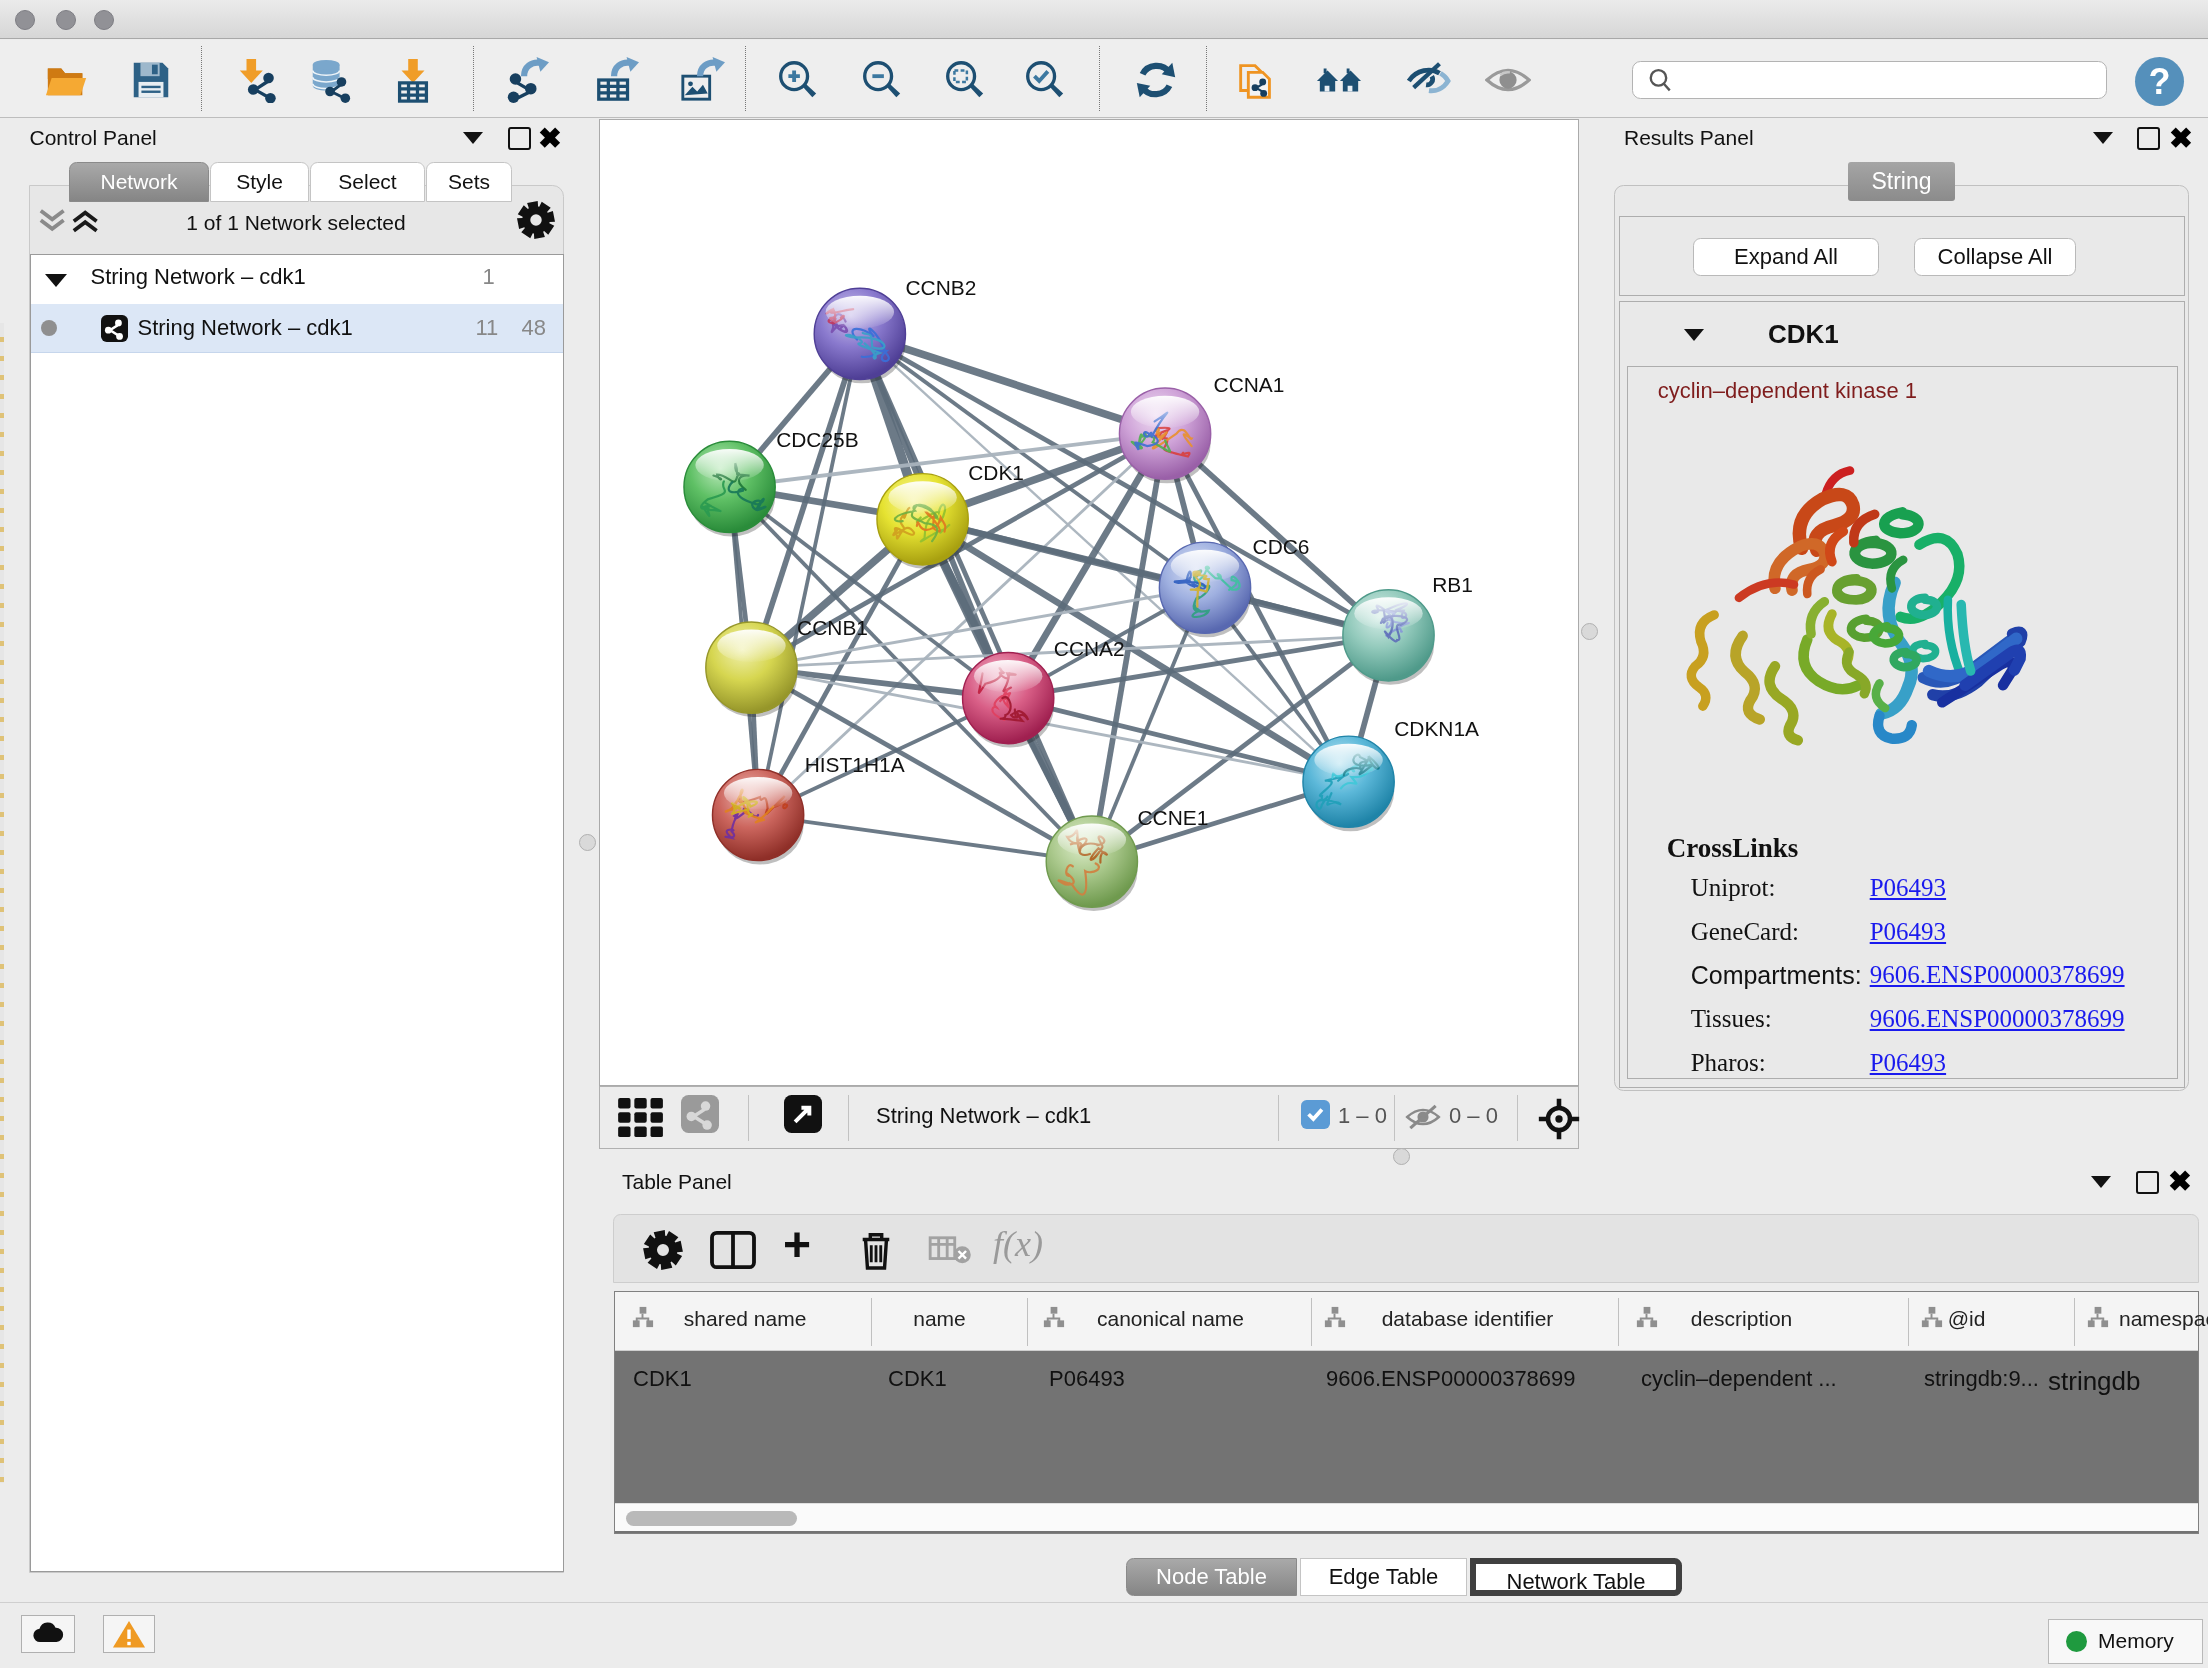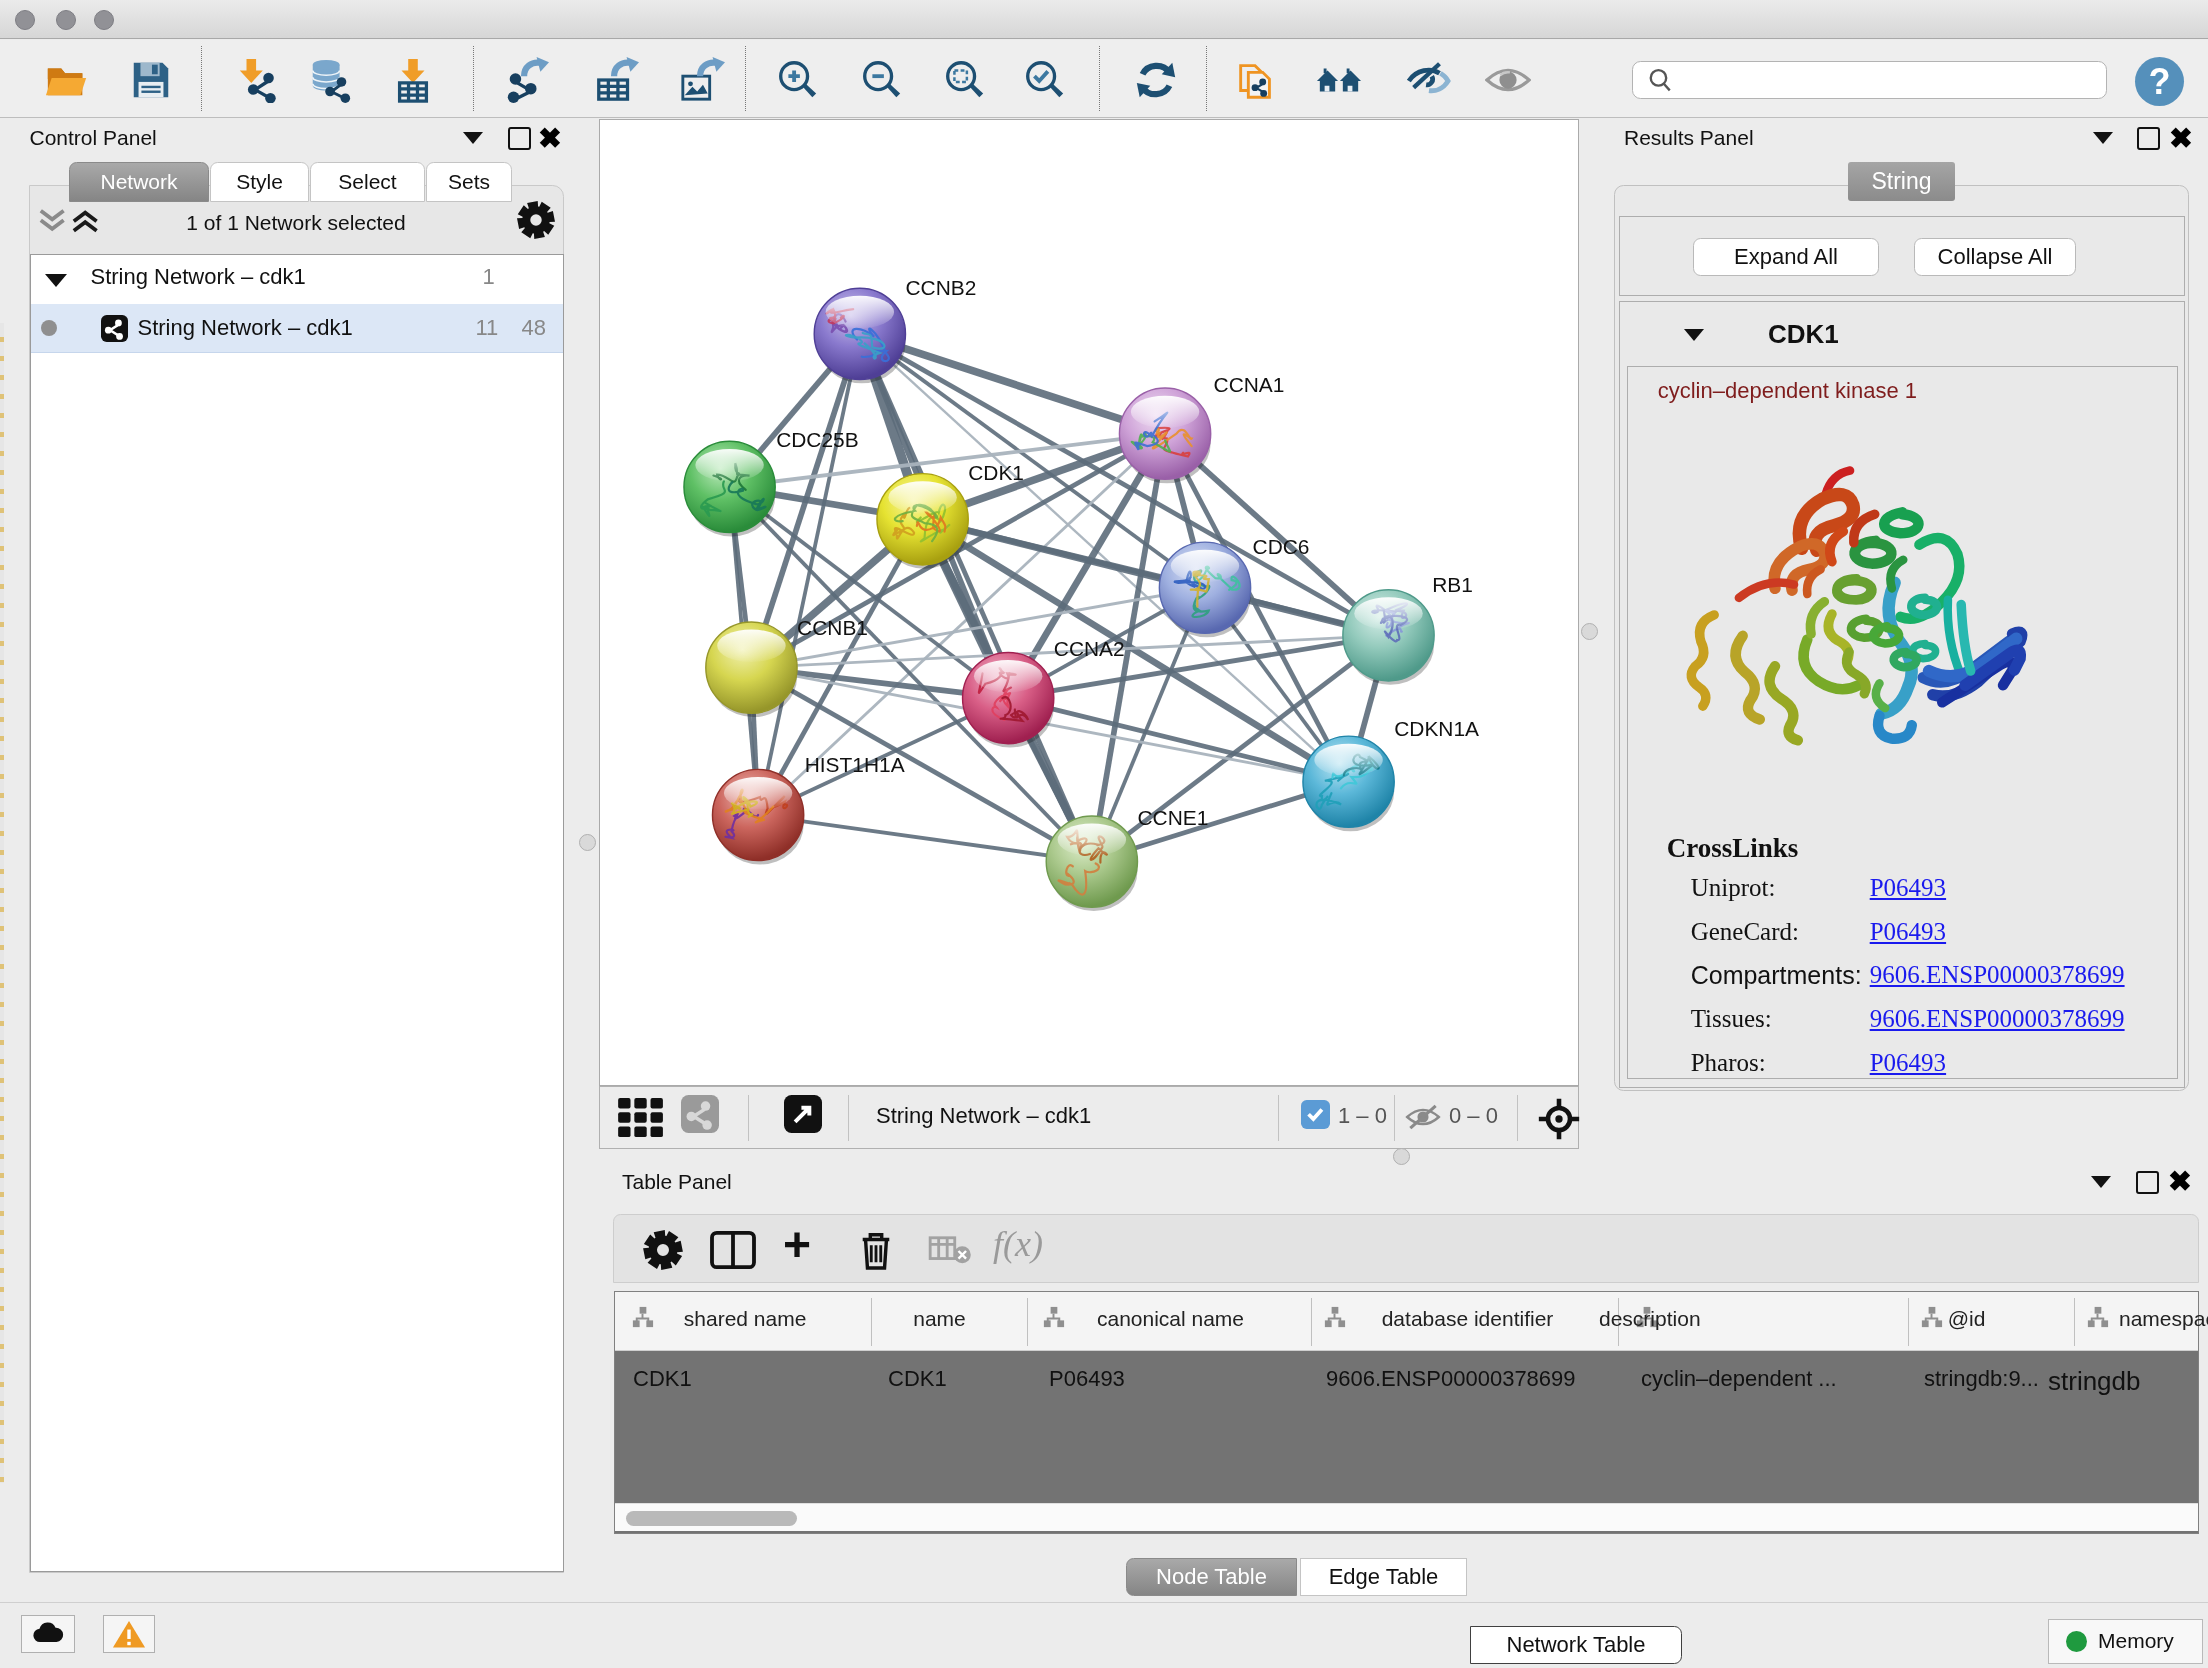--- a/index.html
+++ b/index.html
@@ -601,37 +601,37 @@
         <rect x="10" y="2" width="7" height="7"></rect>
         <rect x="3" y="16" width="7" height="7"></rect>
         <rect x="17" y="16" width="7" height="7"></rect>
         <path d="M12 9 h2 v4 h6 v4 h-2 v-2 H8 v2 H6 v-4 h6z"></path>
       </g>
     </svg>
     <div style="position:absolute;left:-12.4px;top:15px;width:285px;text-align:center;font-size:21px;color:#222">shared name</div>
     <div style="position:absolute;left:182px;top:15px;width:285px;text-align:center;font-size:21px;color:#222">name</div>
     <div style="position:absolute;left:413px;top:15px;width:285px;text-align:center;font-size:21px;color:#222">canonical name</div>
     <div style="position:absolute;left:710px;top:15px;width:285px;text-align:center;font-size:21px;color:#222">database identifier</div>
-    <div style="position:absolute;left:984px;top:15px;width:285px;font-size:21px;color:#222">description</div>
+    <div style="position:absolute;left:984px;top:15px;width:285px;text-align:center;font-size:21px;color:#222">description</div>
     <div style="position:absolute;left:1209px;top:15px;width:285px;text-align:center;font-size:21px;color:#222">@id</div>
     <div style="position:absolute;left:1504px;top:15px;font-size:21px;color:#222">namespac</div>
     <div style="position:absolute;left:18px;top:74px;font-size:22px;color:#111">CDK1</div>
     <div style="position:absolute;left:273px;top:74px;font-size:22px;color:#111">CDK1</div>
     <div style="position:absolute;left:434px;top:74px;font-size:22px;color:#111">P06493</div>
     <div style="position:absolute;left:711px;top:74px;font-size:22px;color:#111">9606.ENSP00000378699</div>
     <div style="position:absolute;left:1026px;top:74px;font-size:22px;color:#111">cyclin–dependent ...</div>
     <div style="position:absolute;left:1309px;top:74px;font-size:22px;color:#111">stringdb:9...</div>
     <div style="position:absolute;left:1433px;top:74px;font-size:26px;color:#111">stringdb</div>
     <div style="position:absolute;left:0;top:211px;width:100%;height:27.6px;background:#fafafa;border-top:1px solid #e0e0e0">
       <div style="position:absolute;left:11.4px;top:6.7px;width:171px;height:15px;border-radius:7.6px;background:#b9b9b9"></div>
     </div>
   </div>
 <div class="abs" style="left:1126px;top:1558px;width:171px;height:38px;background:linear-gradient(#a9a9a9,#858585);color:#fff;border:1px solid #8a8a8a;border-radius:7.6px 0 0 7.6px;text-align:center;line-height:36px;font-size:22px">Node Table</div>
 <div class="abs" style="left:1300px;top:1558px;width:167px;height:38px;background:#fff;color:#111;border:1px solid #c4c4c4;border-radius:0;text-align:center;line-height:36px;font-size:22px">Edge Table</div>
-<div class="abs" style="left:1470px;top:1626px;width:212px;height:38px;background:#fff;color:#111;border:1px solid #404040;border-radius:0 7.6px 7.6px 0;text-align:center;line-height:36px;font-size:22px">Network Table</div>
+<div class="abs" style="left:1470px;top:1558px;width:212px;height:38px;background:#fff;color:#111;border:6px solid #404040;border-radius:0 7.6px 7.6px 0;text-align:center;line-height:36px;font-size:22px">Network Table</div>
 <div class="abs" style="left:0;top:1602px;width:2208px;height:1px;background:#cfcfcf"></div>
 <div class="abs" style="left:21px;top:1615px;width:54px;height:38px;background:#f5f5f5;border:1.9px solid #b0b0b0">
     <svg width="34" height="25" viewBox="0 0 36 26" style="position:absolute;left:8.6px;top:4.8px">
       <path d="M10 22 a7 7 0 0 1-1-14 a9 9 0 0 1 17-1 a6.5 6.5 0 0 1 1 15z" fill="#111"></path>
     </svg>
   </div>
 <div class="abs" style="left:103px;top:1615px;width:52px;height:38px;background:#f5f5f5;border:1.9px solid #b0b0b0">
     <svg width="34" height="28.5" viewBox="0 0 36 30" style="position:absolute;left:7.6px;top:3.8px">
       <path d="M18 1 L35 29 H1z" fill="#ef9a23"></path>
       <rect x="16.2" y="10" width="3.6" height="10" fill="#fff"></rect>

